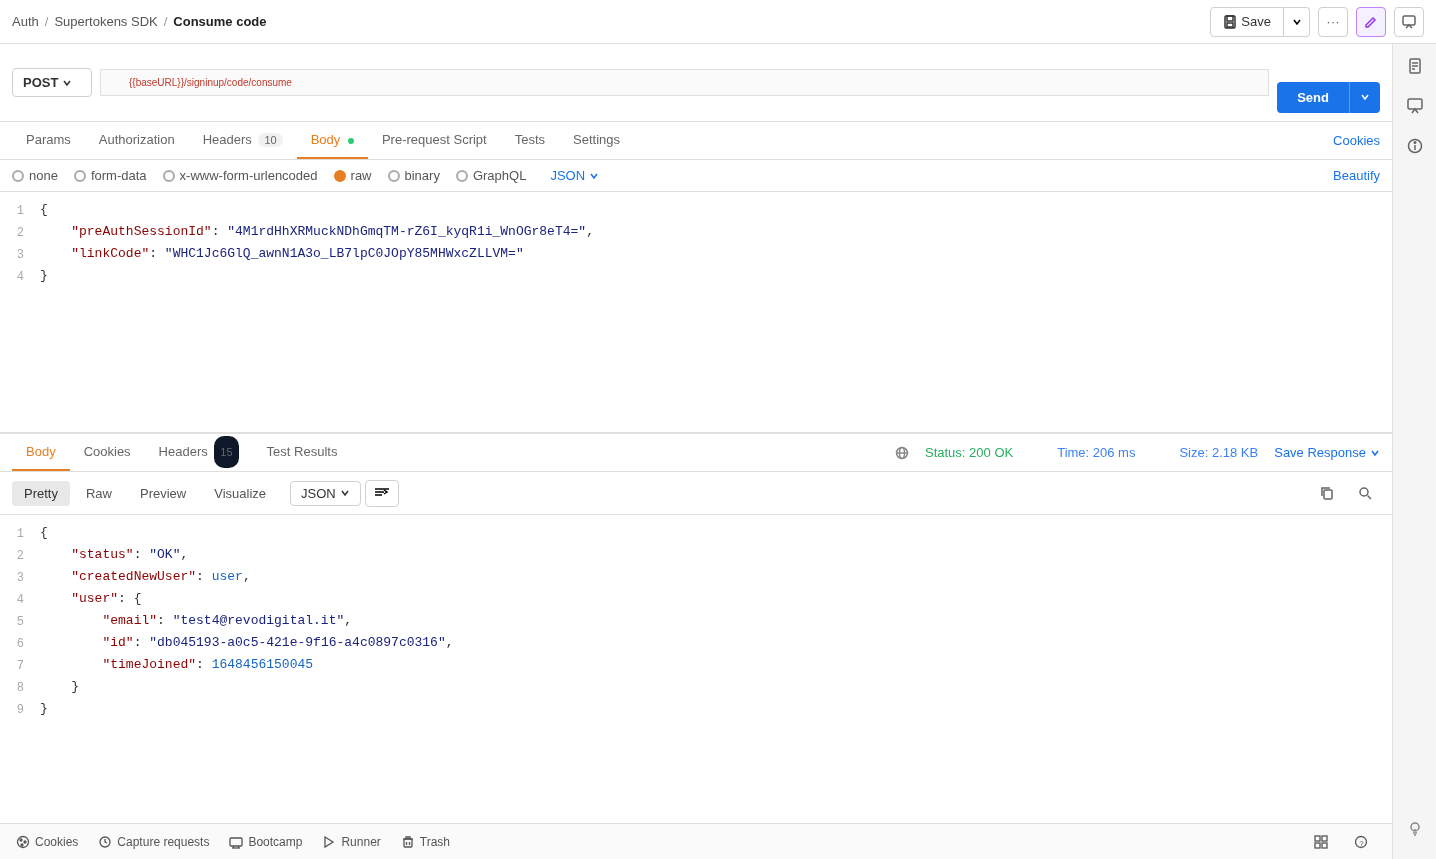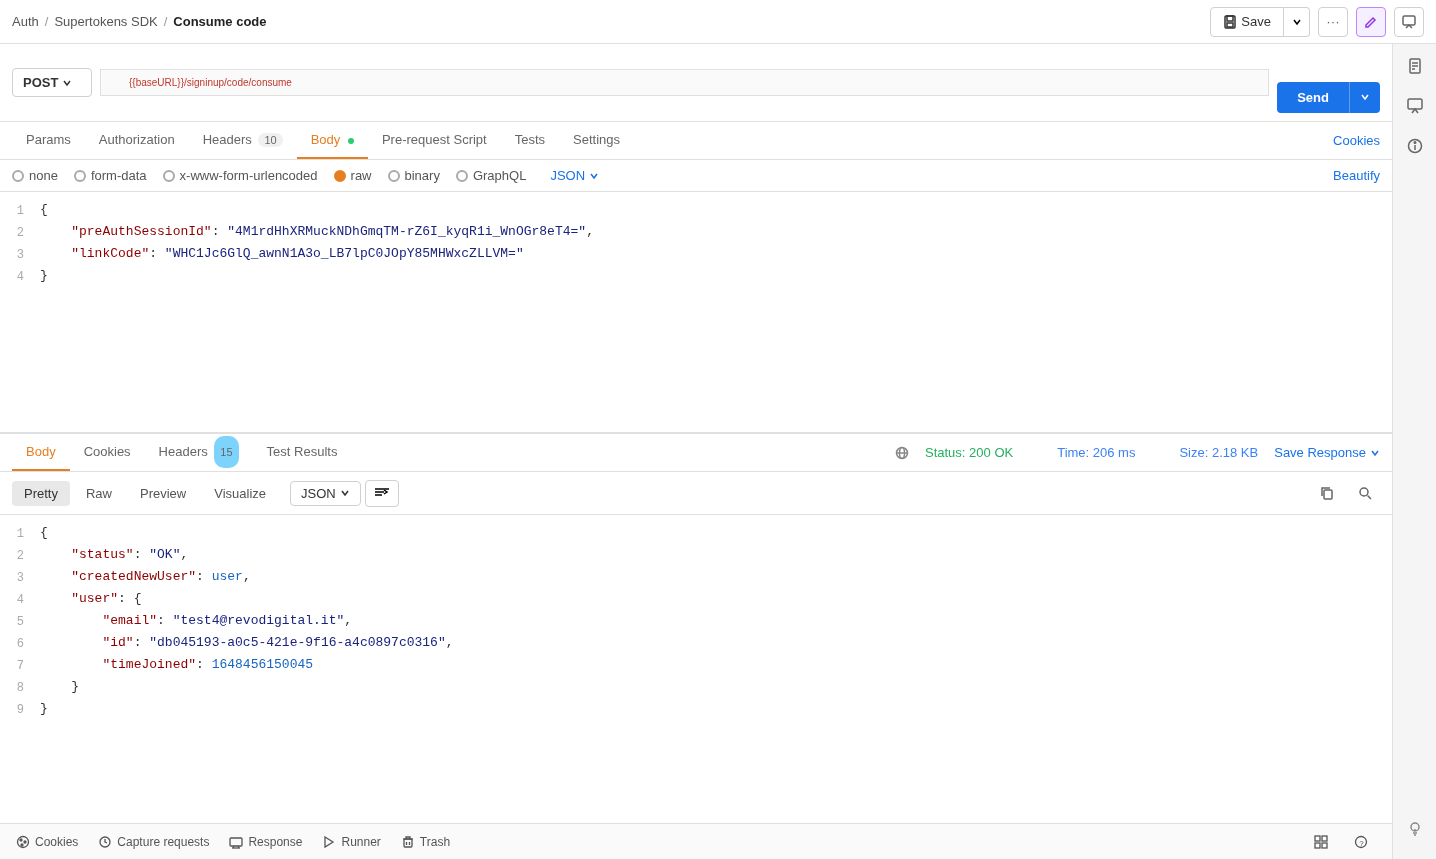--- a/index.html
+++ b/index.html
@@ -51,21 +51,21 @@
     .line-content { flex: 1; white-space: pre; }
     .key { color: #8b0000; }
     .string-val { color: #1a237e; }
     .brace { color: #333; }
 
     
     .response-section { border-top: 2px solid #e0e0e0; background: #fff; display: flex; flex-direction: column; }
     .response-tabs { display: flex; align-items: center; padding: 0 12px; border-bottom: 1px solid #e0e0e0; }
     .resp-tab { padding: 10px 14px; cursor: pointer; font-size: 13px; color: #666; border-bottom: 2px solid transparent; }
     .resp-tab.active { color: #e67e22; border-bottom-color: #e67e22; }
-    .resp-tab .badge { background: #7dd3fc; border-radius: 10px; padding: 10px 6px; font-size: 11px; margin-left: 3px; }
+    .resp-tab .badge { background: #0f172a; border-radius: 10px; padding: 10px 6px; font-size: 11px; margin-left: 3px; }
     .resp-status { margin-left: auto; display: flex; align-items: center; gap: 16px; font-size: 13px; }
     .status-ok { color: #27ae60; font-weight: 500; }
     .status-info { color: #3b82f6; margin-left: 28px; }
     .save-response-btn { color: #1a73e8; cursor: pointer; font-size: 13px; display: flex; align-items: center; gap: 4px; }
 
     
     .resp-format-bar { display: flex; align-items: center; padding: 6px 12px; border-bottom: 1px solid #e0e0e0; gap: 4px; }
     .fmt-tab { padding: 5px 12px; cursor: pointer; font-size: 13px; color: #555; border-radius: 4px; }
     .fmt-tab.active { background: #e8e8e8; font-weight: 500; color: #333; }
     .json-fmt-btn { display: flex; align-items: center; gap: 4px; border: 1px solid #d0d0d0; border-radius: 4px; padding: 4px 10px; cursor: pointer; font-size: 13px; margin-left: 8px; }
@@ -348,21 +348,21 @@
         </svg>
         <span>Capture requests</span>
       </div>
       <div class="bottom-item">
         <svg width="14" height="14" viewBox="0 0 14 14" fill="none" stroke="#555" stroke-width="1.3">
           <rect x="1" y="3" width="12" height="8" rx="1"></rect>
           <line x1="5" y1="11" x2="4" y2="13"></line>
           <line x1="9" y1="11" x2="10" y2="13"></line>
           <line x1="3" y1="13" x2="11" y2="13"></line>
         </svg>
-        <span>Response</span>
+        <span>Bootcamp</span>
       </div>
       <div class="bottom-item">
         <svg width="14" height="14" viewBox="0 0 14 14" fill="none" stroke="#555" stroke-width="1.3">
           <polygon points="3,2 11,7 3,12"></polygon>
         </svg>
         <span>Runner</span>
       </div>
       <div class="bottom-item">
         <svg width="14" height="14" viewBox="0 0 14 14" fill="none" stroke="#555" stroke-width="1.3">
           <polyline points="2,4 12,4"></polyline>

